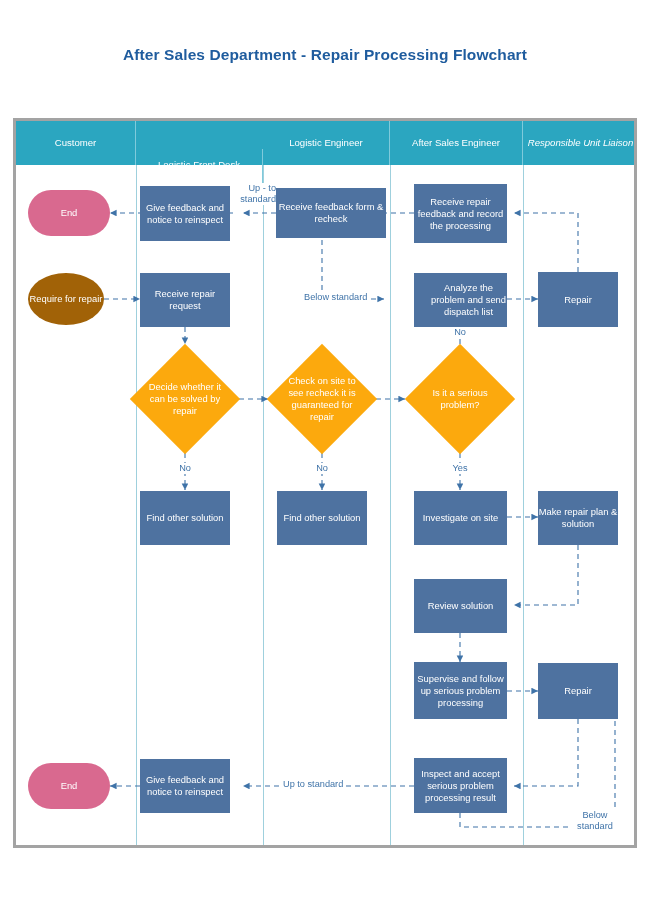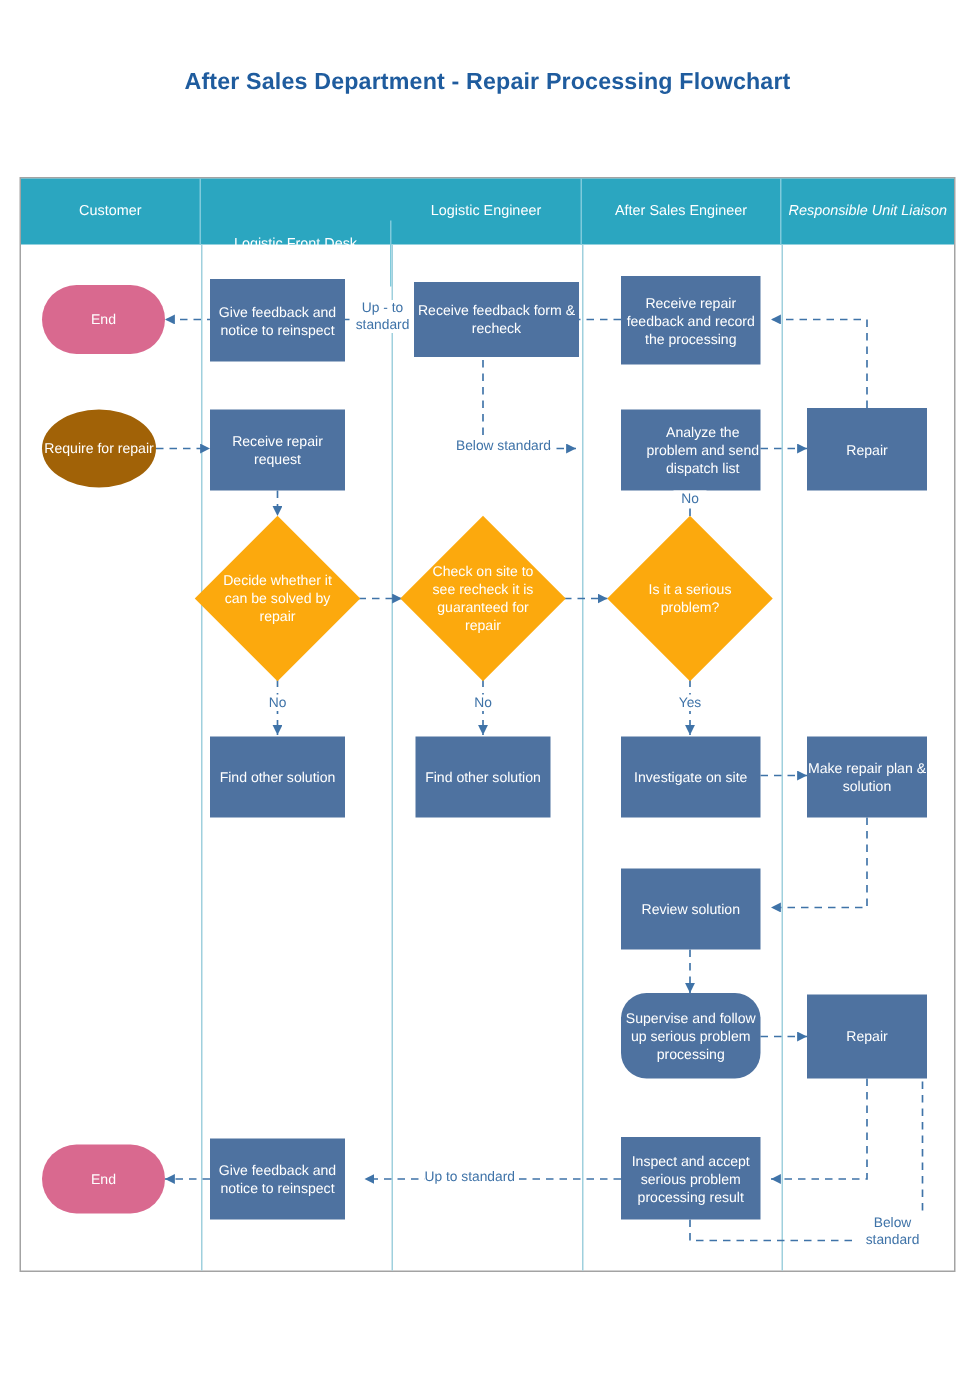--- a/index.html
+++ b/index.html
@@ -14,21 +14,21 @@
     position:absolute;left:0;top:46px;width:650px;
     text-align:center;
     font-size:15.5px;font-weight:bold;
     color:#1f5c9e;
     letter-spacing:.1px;
   }
   
   #frame{
     position:absolute;left:13px;top:118px;
     width:624px;height:730px;
-    border:1px solid #a3a3a3;
+    border:3px solid #a3a3a3;
     box-sizing:border-box;
   }
   #header-row{
     position:absolute;left:0;top:0;width:100%;height:44px;
     background:#2ba6c0;
     box-sizing:border-box;
   }
   .lane-head{
     position:absolute;top:0;height:44px;
     display:flex;align-items:center;justify-content:center;
@@ -195,31 +195,31 @@
 <div class="node process" style="left:140px;top:491px;width:90px;height:54px;">Find other solution</div>
 
 <div class="node process" style="left:277px;top:491px;width:90px;height:54px;">Find other solution</div>
 
 <div class="node process" style="left:414px;top:491px;width:93px;height:54px;">Investigate on site</div>
 
 <div class="node process" style="left:538px;top:491px;width:80px;height:54px;">Make repair plan &amp; solution</div>
 
 <div class="node process" style="left:414px;top:579px;width:93px;height:54px;">Review solution</div>
 
-<div class="node process" style="left:414px;top:662px;width:93px;height:57px;border-radius:17px;">Supervise and follow up serious problem processing</div>
+<div class="node process" style="left:414px;top:662px;width:93px;height:57px;">Supervise and follow up serious problem processing</div>
 
 <div class="node process" style="left:538px;top:663px;width:80px;height:56px;">Repair</div>
 
 <div class="node process" style="left:414px;top:758px;width:93px;height:55px;">Inspect and accept serious problem processing result</div>
 
 <div class="node process" style="left:140px;top:759px;width:90px;height:54px;">Give feedback and notice to reinspect</div>
 
 <div class="node terminator" style="left:28px;top:763px;width:82px;height:46px;">End</div>
 
-<div class="elabel multi" style="left:234px;top:200px;width:42px;">Up - to standard</div>
+<div class="elabel multi" style="left:234px;top:183px;width:42px;text-align:right;">Up - to standard</div>
 
 <div class="elabel" style="left:304px;top:292px;">Below standard</div>
 
 <div class="elabel" style="left:174px;top:463px;width:22px;">No</div>
 
 <div class="elabel" style="left:311px;top:463px;width:22px;">No</div>
 
 <div class="elabel" style="left:449px;top:327px;width:22px;">No</div>
 
 <div class="elabel" style="left:448px;top:463px;width:24px;">Yes</div>

